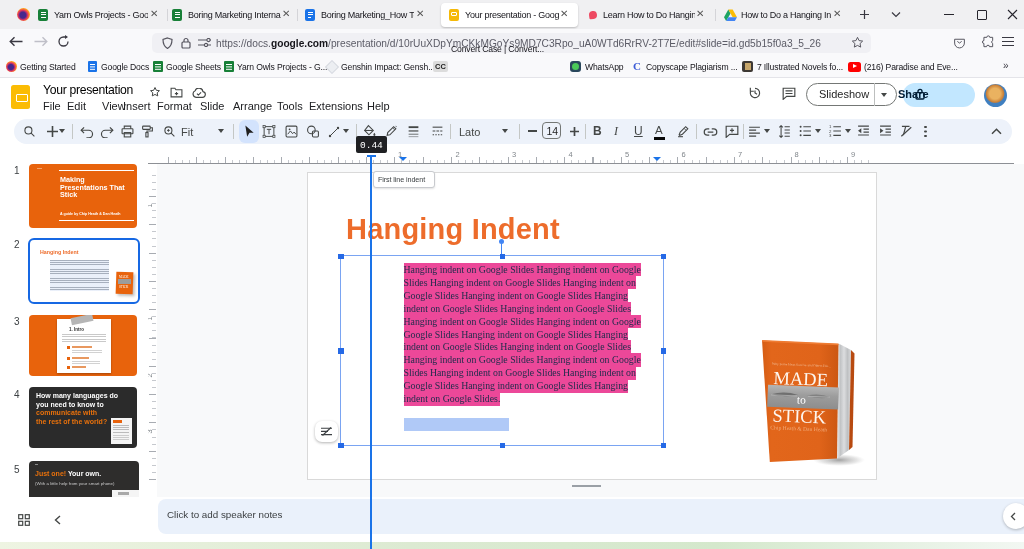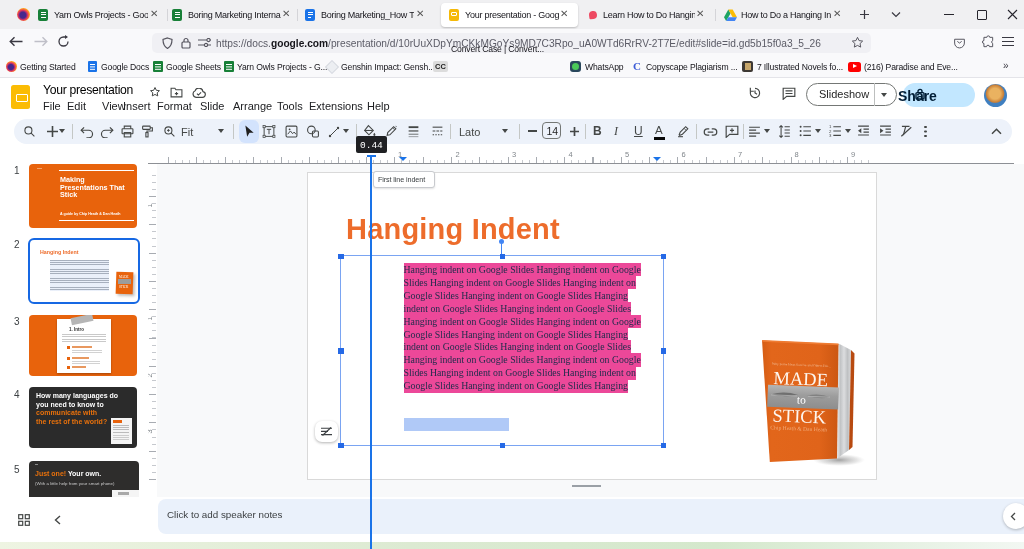--- a/index.html
+++ b/index.html
@@ -187,21 +187,21 @@
     </svg>
   <div class="abs" style="left:806px;top:83px;width:91px;height:23px;border:1px solid #747775;border-radius:12px;box-sizing:border-box;"></div>
   <div class="abs" style="left:819px;top:88px;font-size:11px;color:#1f1f1f;">Slideshow</div>
   <div class="abs" style="left:874px;top:83px;width:1px;height:23px;background:#bdbfbe;"></div>
   <div class="caret" style="left:881px;top:92.5px;"></div>
   <div class="abs" style="left:903px;top:83px;width:72px;height:24px;background:#c2e7ff;border-radius:12px;"></div>
   <svg class="abs" style="left:915px;top:88px;" width="10" height="12" viewBox="0 0 10 12">
       <rect x="1" y="4.6" width="8" height="6.4" rx="1" stroke="#001d35" stroke-width="1.4" fill="none"></rect>
       <path d="M3 4.6V3.4a2 2 0 0 1 4 0v1.2" stroke="#001d35" stroke-width="1.4" fill="none"></path>
     </svg>
-  <div class="abs" style="left:898px;top:88px;font-size:14px;font-weight:bold;color:#001d35;">Share</div>
+  <div class="abs" style="left:898px;top:88px;font-size:11px;font-weight:bold;color:#001d35;">Share</div>
   <div class="abs" style="left:984px;top:84px;width:23px;height:23px;border-radius:50%;background:radial-gradient(circle at 48% 42%, #eab260 0 30%, #c98038 48%, #3f7fc0 55% 100%);"></div>
 
   <div class="abs" style="left:14px;top:119px;width:998px;height:25px;background:#edf2fa;border-radius:13px;"></div>
 
   <svg class="abs" style="left:23px;top:125px;" width="13" height="13" viewBox="0 0 24 24">
       <circle cx="10" cy="10" r="6.5" stroke="#444746" stroke-width="2" fill="none"></circle>
       <path d="M15 15l6 6" stroke="#444746" stroke-width="2"></path>
     </svg>
   <svg class="abs" style="left:46px;top:125px;" width="13" height="13" viewBox="0 0 13 13">
       <path d="M6.5 1v11M1 6.5h11" stroke="#444746" stroke-width="1.6"></path>
@@ -461,20 +461,21 @@
       <div><span class="hl">Hanging indent on Google Slides Hanging indent on Google</span></div>
       <div><span class="hl">Slides Hanging indent on Google Slides Hanging indent on</span></div>
       <div><span class="hl">Google Slides Hanging indent on Google Slides Hanging</span></div>
       <div><span class="hl">indent on Google Slides Hanging indent on Google Slides</span></div>
       <div><span class="hl">Hanging indent on Google Slides Hanging indent on Google</span></div>
       <div><span class="hl">Google Slides Hanging indent on Google Slides Hanging</span></div>
       <div><span class="hl">indent on Google Slides Hanging indent on Google Slides</span></div>
       <div><span class="hl">Hanging indent on Google Slides Hanging indent on Google</span></div>
       <div><span class="hl">Slides Hanging indent on Google Slides Hanging indent on</span></div>
       <div><span class="hl">Google Slides Hanging indent on Google Slides Hanging</span></div>
+      <div><span class="hl">indent on Google Slides.</span></div>
     </div>
     <div class="abs" style="left:403.5px;top:417.5px;width:105px;height:13px;background:#b0c9f7;"></div>
 
     <div class="abs" style="left:340px;top:255px;width:323.5px;height:191px;border:1.4px solid #7aa4f2;box-sizing:border-box;"></div>
     <div class="abs" style="left:499.2px;top:238.5px;width:5px;height:5px;border-radius:50%;background:#4285f4;"></div>
     <div class="abs" style="left:501.2px;top:243px;width:1px;height:12px;background:#4285f4;"></div>
     <div class="hdl" style="left:338.2px;top:253.8px;"></div>
     <div class="hdl" style="left:499.5px;top:253.8px;"></div>
     <div class="hdl" style="left:660.5px;top:253.8px;"></div>
     <div class="hdl" style="left:338.2px;top:348.3px;"></div>

